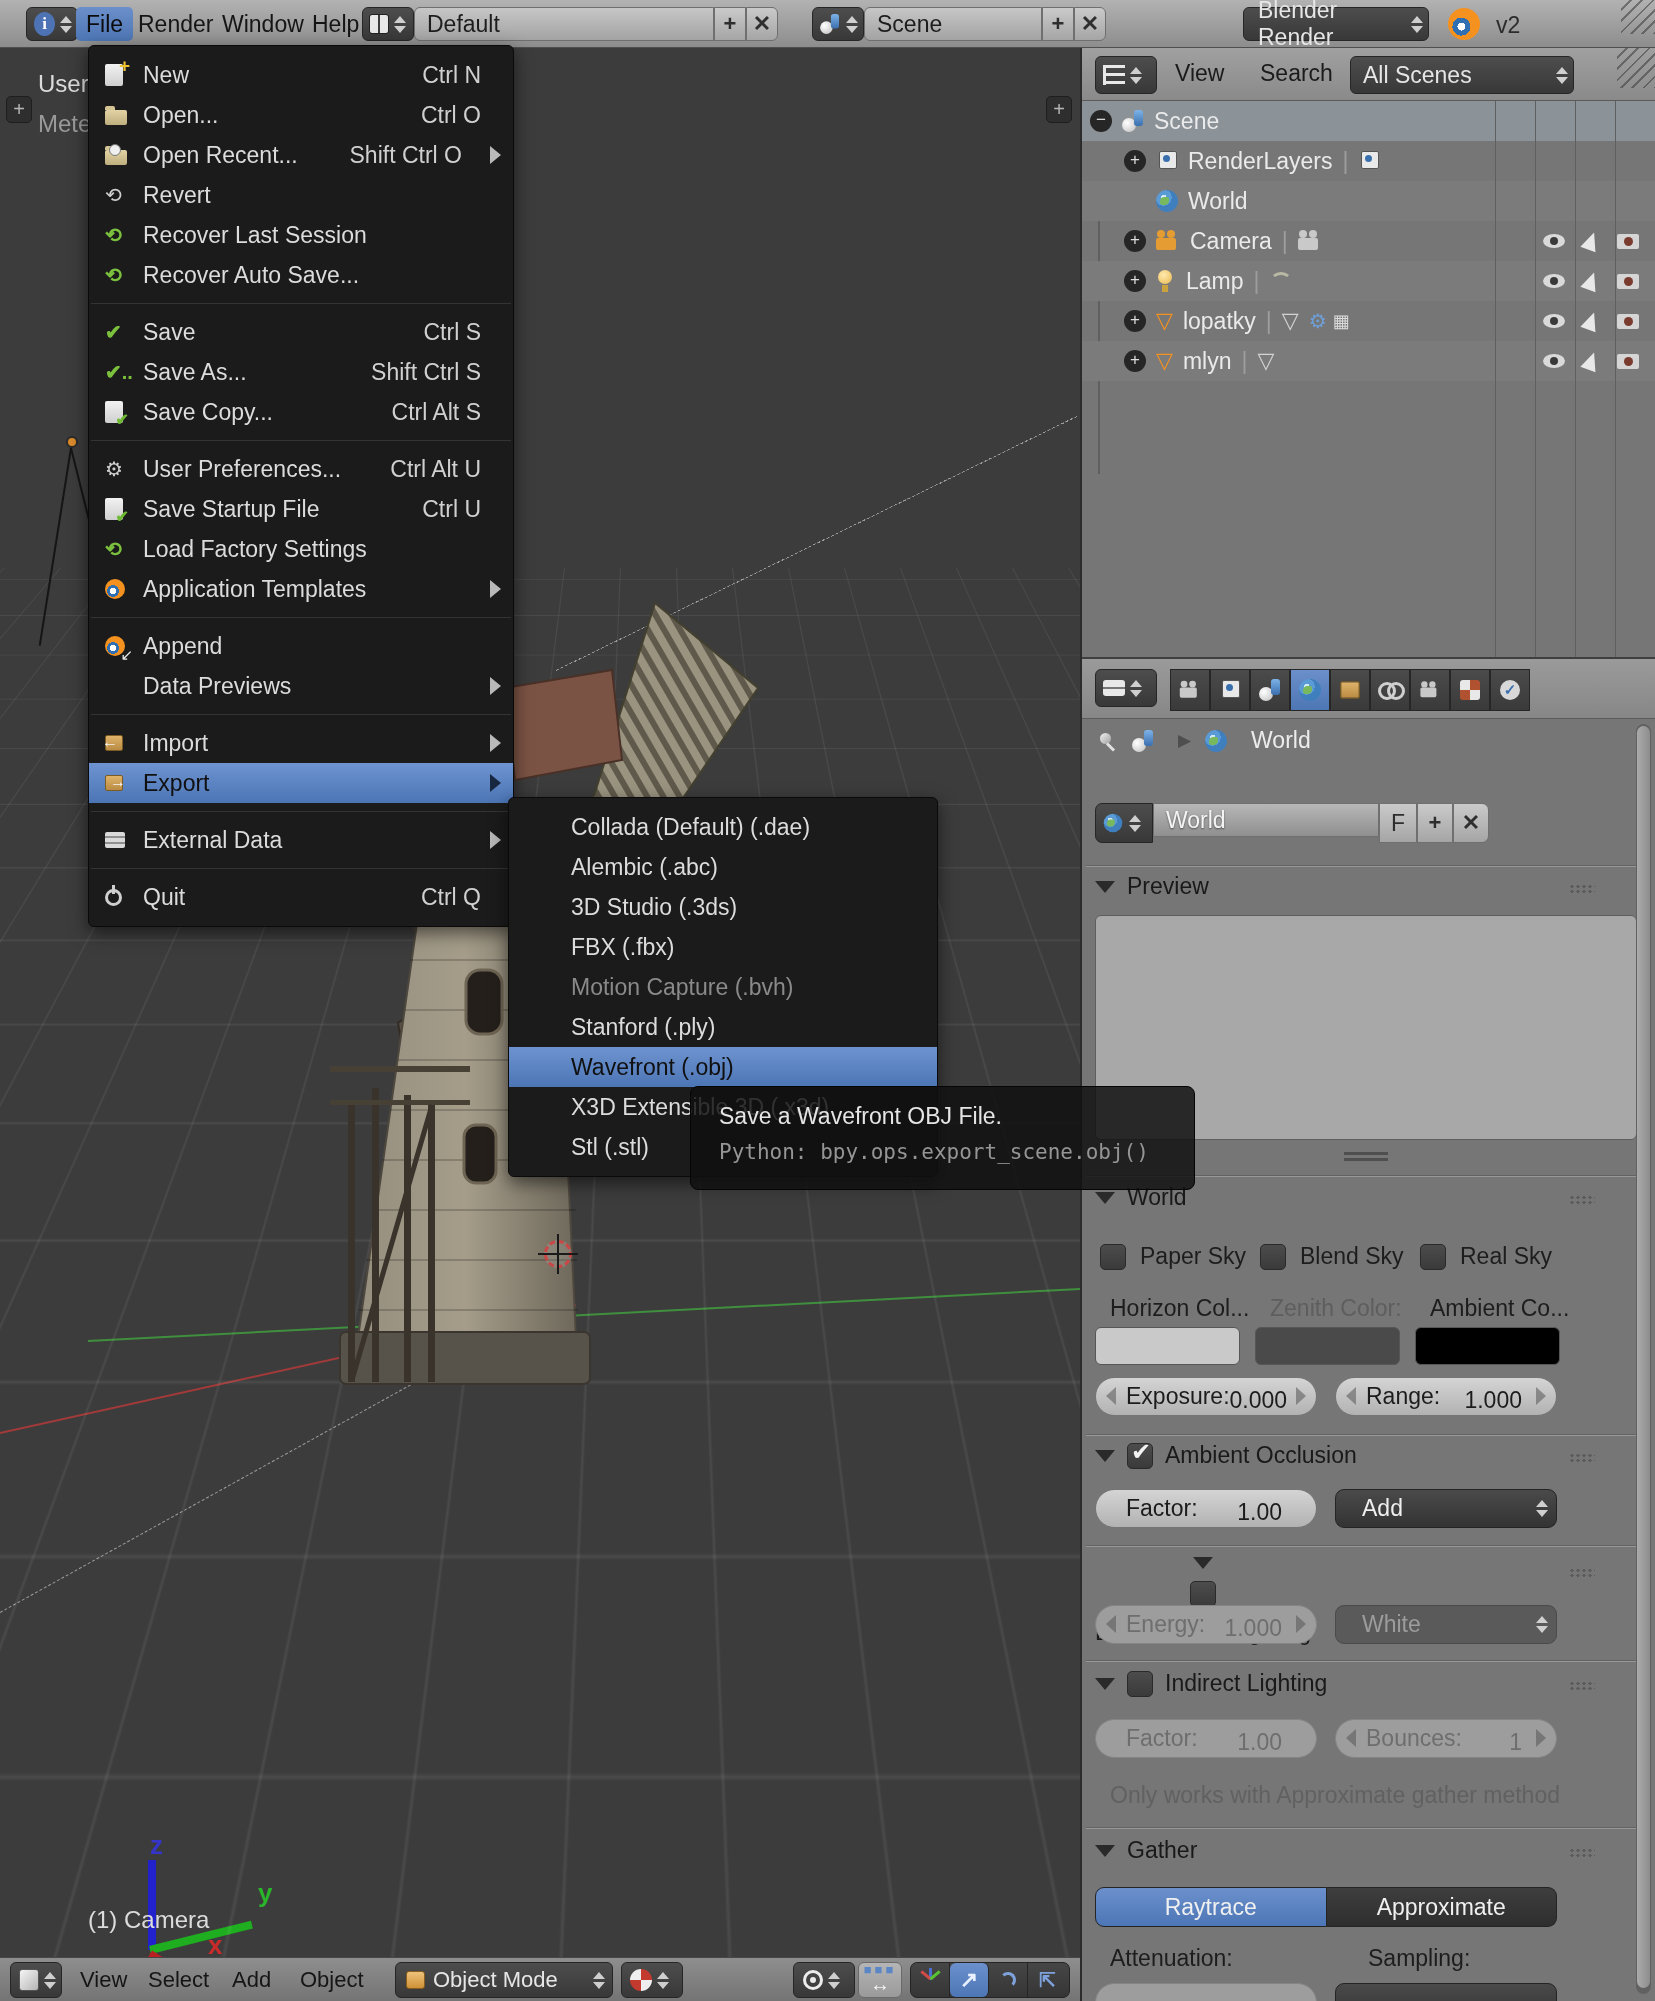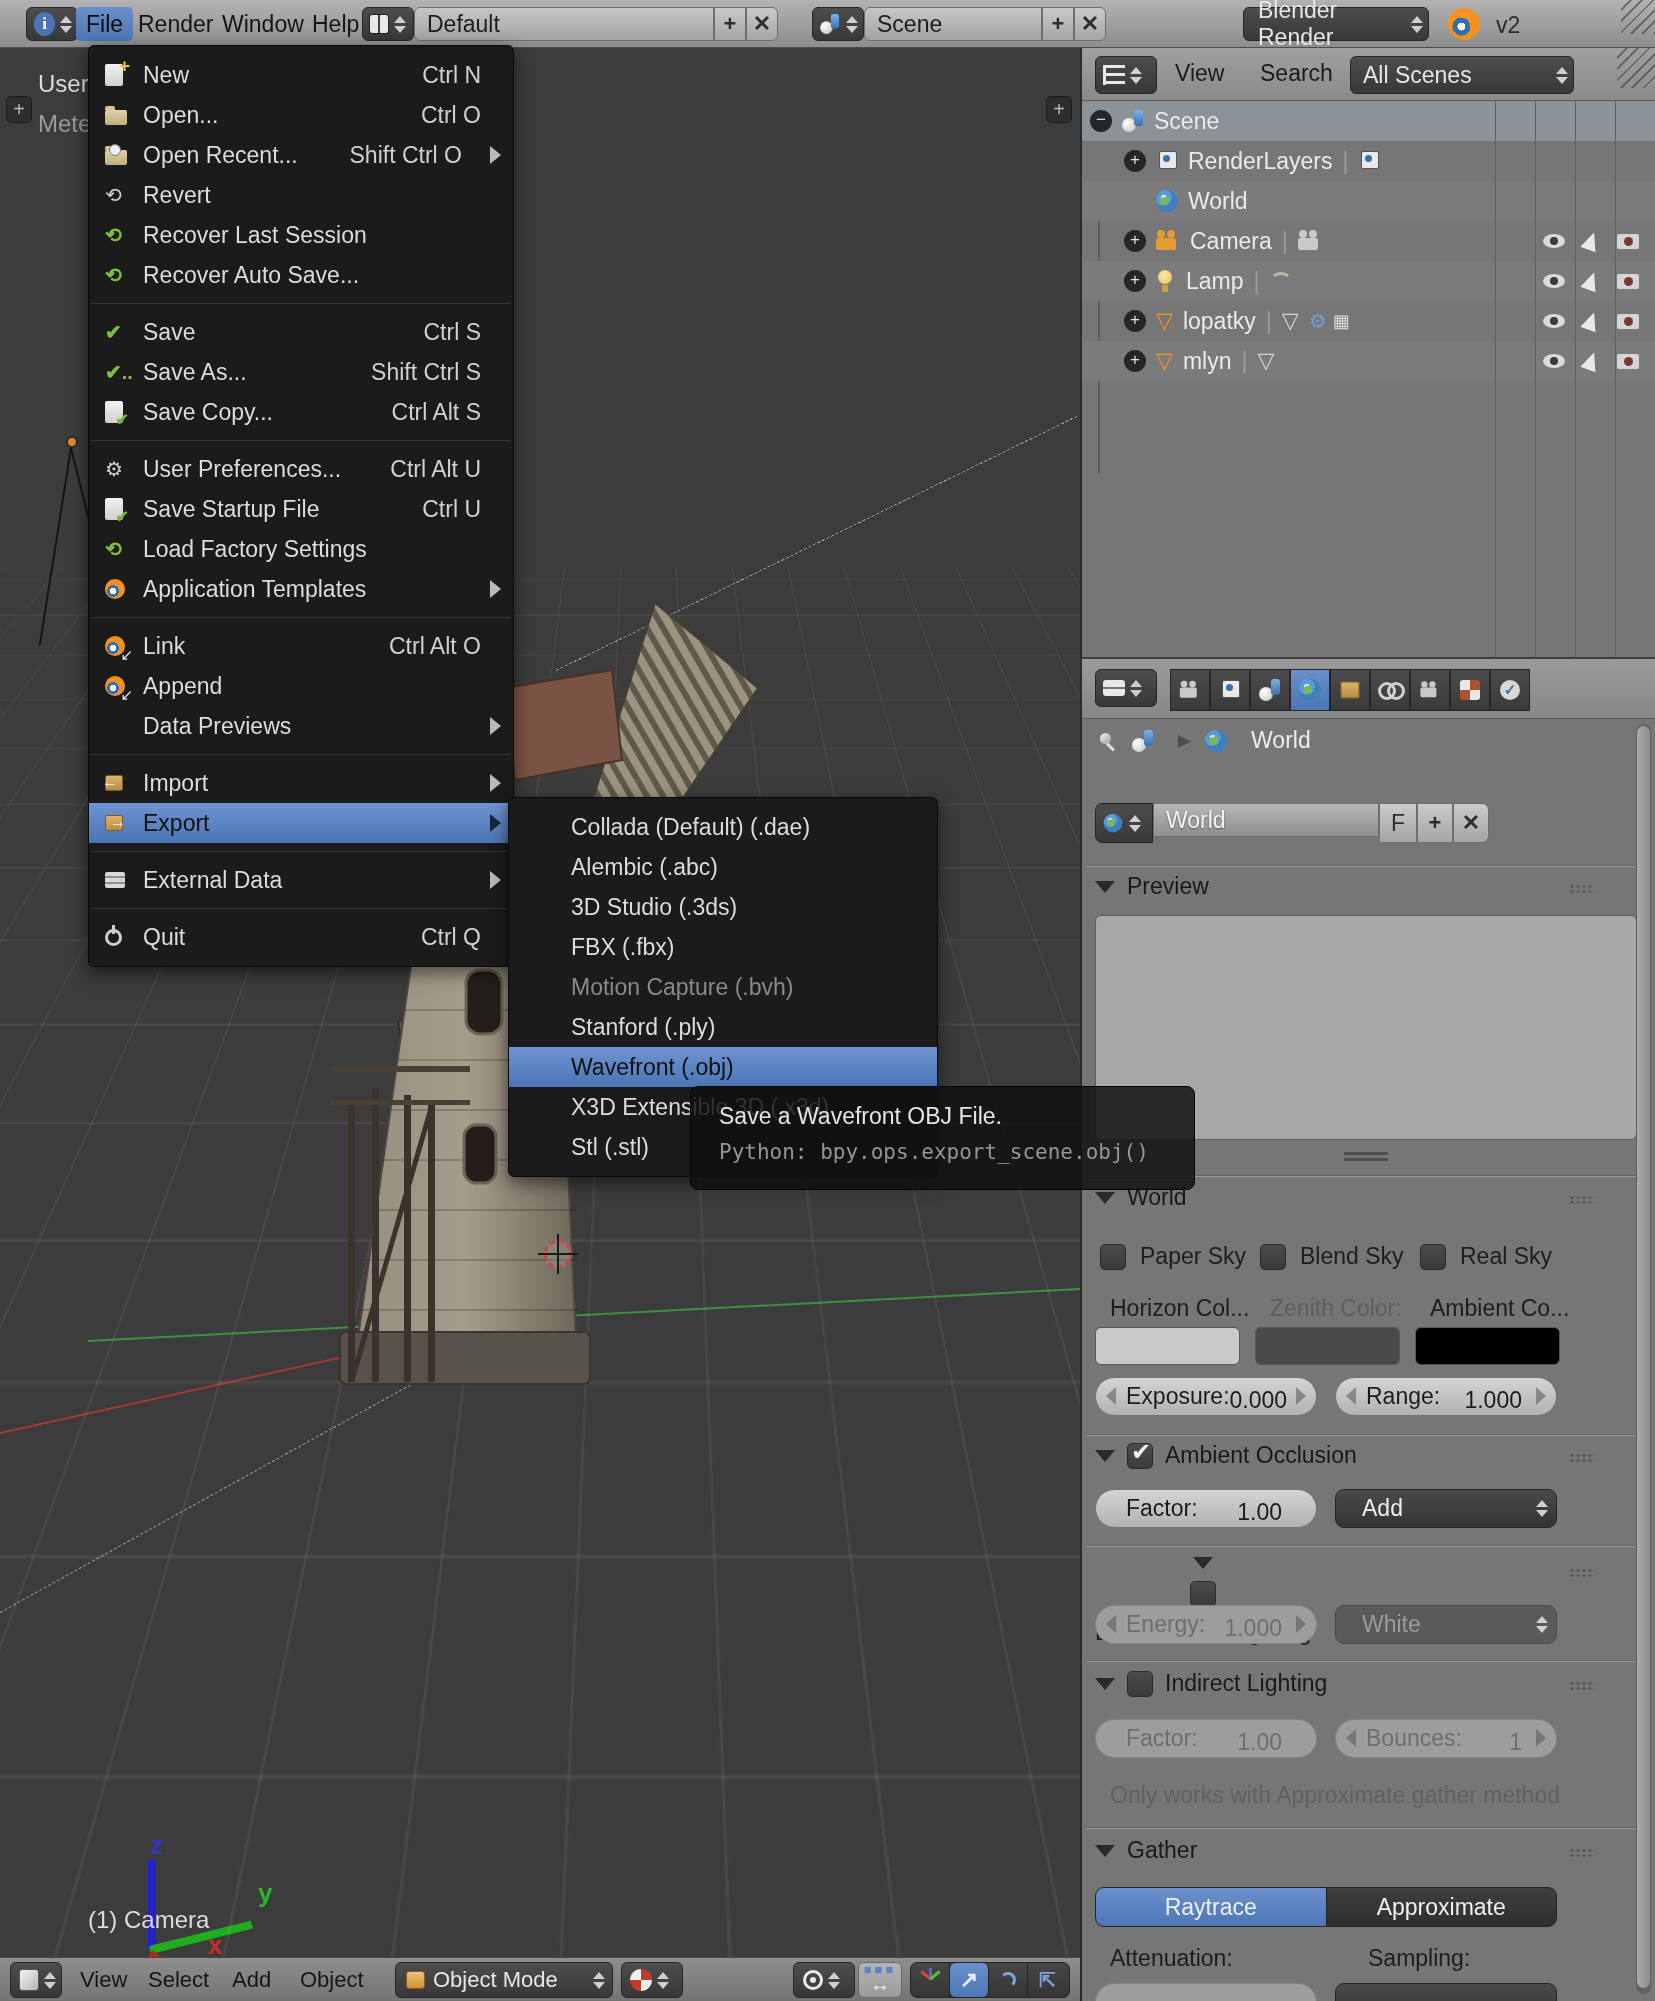--- a/index.html
+++ b/index.html
@@ -851,27 +851,20 @@
     <div class="mitem">
       <span class="mi">
           <span class="sh-blender"></span>
         </span>
       <span class="lbl">Application Templates</span>
       <span class="sub"></span>
     </div>
     <div class="msep"></div>
     <div class="mitem">
       <span class="mi">
-          <span class="sh-blender link"></span>
-        </span>
-      <span class="lbl">Link</span>
-        <span class="hk">Ctrl Alt O</span>
-    </div>
-    <div class="mitem">
-      <span class="mi">
           <span class="sh-blender append"></span>
         </span>
       <span class="lbl">Append</span>
     </div>
     <div class="mitem">
       <span class="mi"></span>
       <span class="lbl">Data Previews</span>
       <span class="sub"></span>
     </div>
     <div class="msep"></div>

